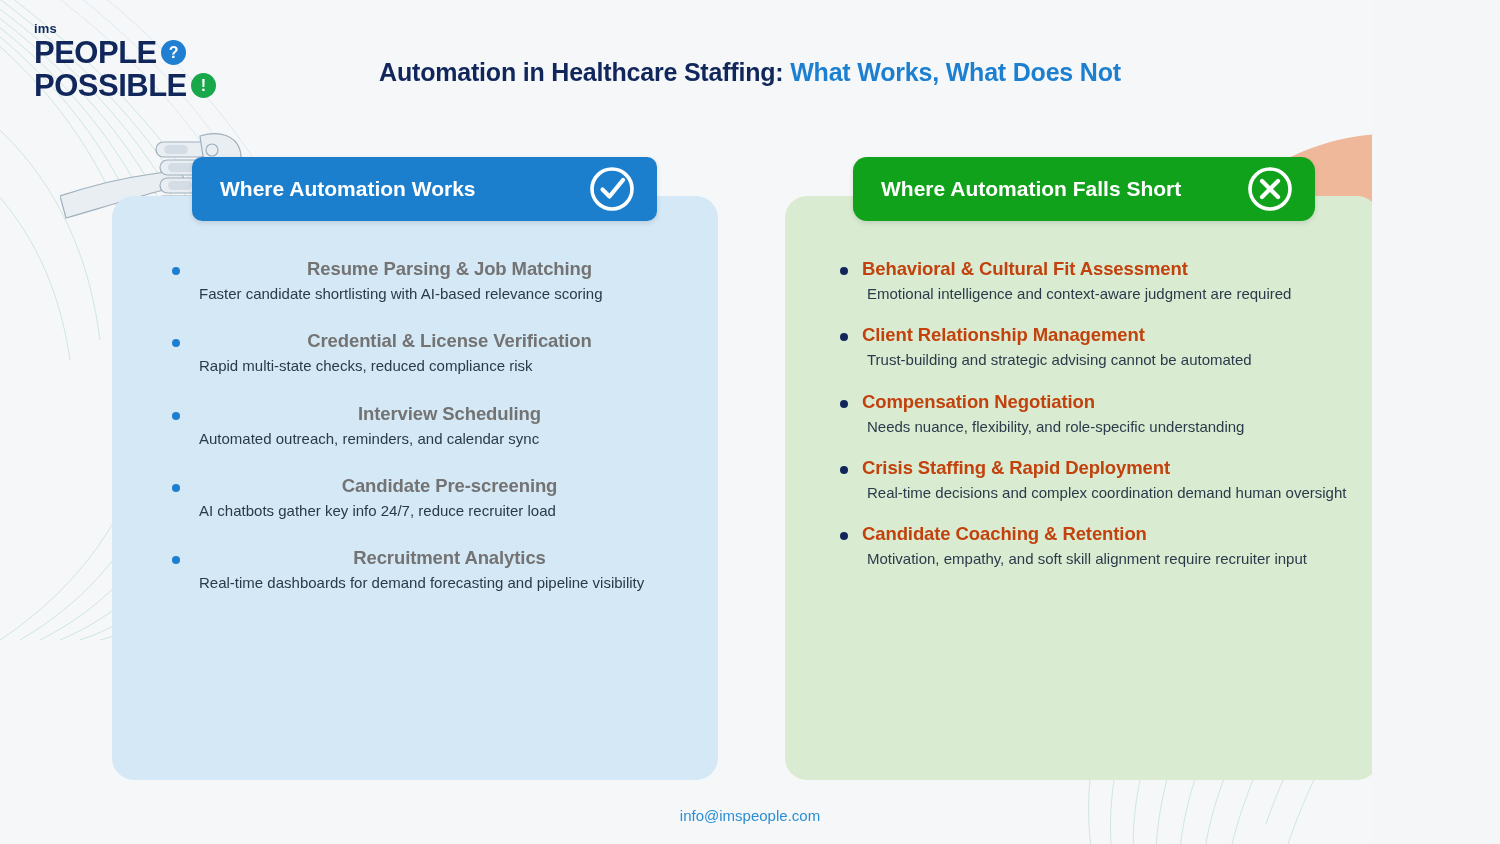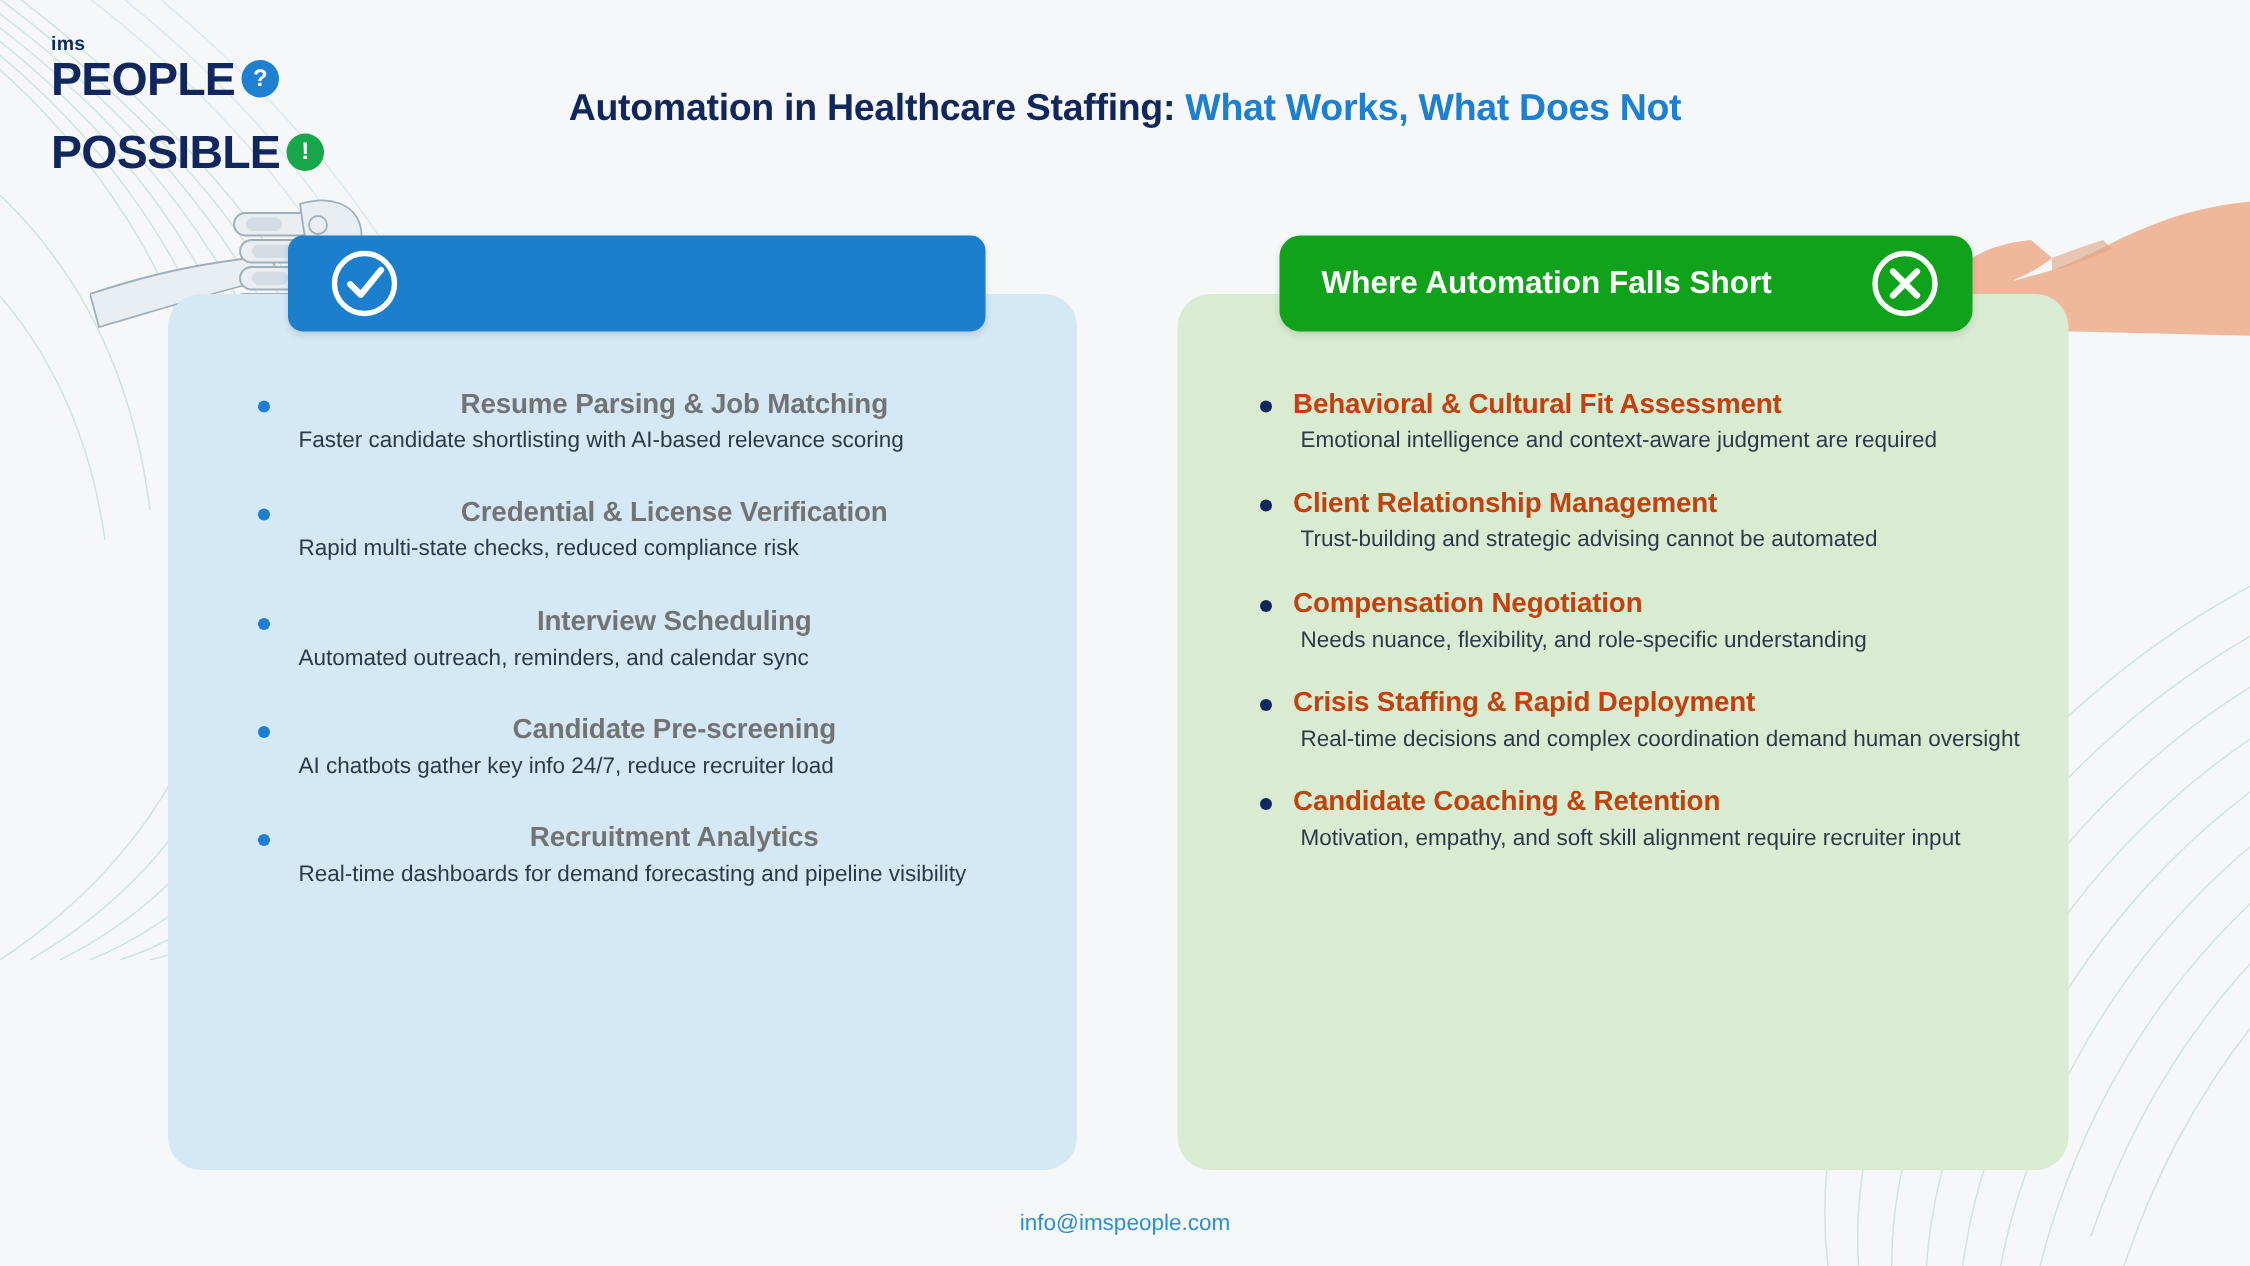--- a/index.html
+++ b/index.html
@@ -4,21 +4,21 @@
 <style>
   * { box-sizing: border-box; margin: 0; padding: 0; }
   html, body {
     width: 1500px; height: 844px;
     background: #f4f6f7;
     font-family: "Liberation Sans", sans-serif;
     overflow: hidden;
   }
   .page {
     position: relative;
-    width: 1500px; height: 844px;
+    width: 1372px; height: 844px;
     background: #f5f7f8;
     overflow: hidden;
   }
 
   
   .swirl { position: absolute; pointer-events: none; }
   .swirl-left  { left: -180px; top: -60px; width: 760px; height: 700px; opacity: .85; }
   .swirl-right { right: -120px; bottom: -120px; width: 620px; height: 620px; opacity: .85; }
 
   
@@ -27,21 +27,21 @@
     line-height: 1;
   }
   .logo .ims {
     font-size: 13px; font-weight: 700; color: #0d2a5c; letter-spacing: .2px;
     margin-bottom: 2px;
   }
   .logo .word {
     display: flex; align-items: center; gap: 4px;
     font-size: 31px; font-weight: 800; color: #11275c; letter-spacing: -0.5px;
   }
-  .logo .word.second { margin-top: 18px; }
+  .logo .word.second { margin-top: 2px; }
   .badge {
     width: 25px; height: 25px; border-radius: 50%;
     display: inline-flex; align-items: center; justify-content: center;
     color: #fff; font-size: 16px; font-weight: 700;
   }
   .badge.blue  { background: #1f7fd0; }
   .badge.green { background: #18a84a; }
 
   
   .title {
@@ -206,20 +206,21 @@
       <path d="M74 76 C 58 78, 44 84, 40 92 C 36 100, 44 106, 58 104 C 72 102, 88 94, 96 86 Z"></path>
     </g>
     <g fill="#e0a386" opacity=".6">
       <path d="M100 44 C 110 40, 122 36, 134 32 L 140 38 C 126 44, 112 50, 100 52 Z"></path>
     </g>
   </svg>
 
   <div class="card card-left"></div>
 
   <div class="header-pill header-left">
+    <span class="label">Where Automation Works</span>
     <svg class="header-icon" viewBox="0 0 46 46">
       <circle cx="23" cy="23" r="20" fill="none" stroke="#ffffff" stroke-width="3.6"></circle>
       <path d="M13.5 23.5 L20.5 30.5 L34 14" fill="none" stroke="#ffffff" stroke-width="4.2" stroke-linecap="round" stroke-linejoin="round"></path>
     </svg>
   </div>
 
   <ul class="list list-left">
     <li class="item">
       <div class="head">Resume Parsing &amp; Job Matching</div>
       <div class="desc">Faster candidate shortlisting with AI-based relevance scoring</div>

